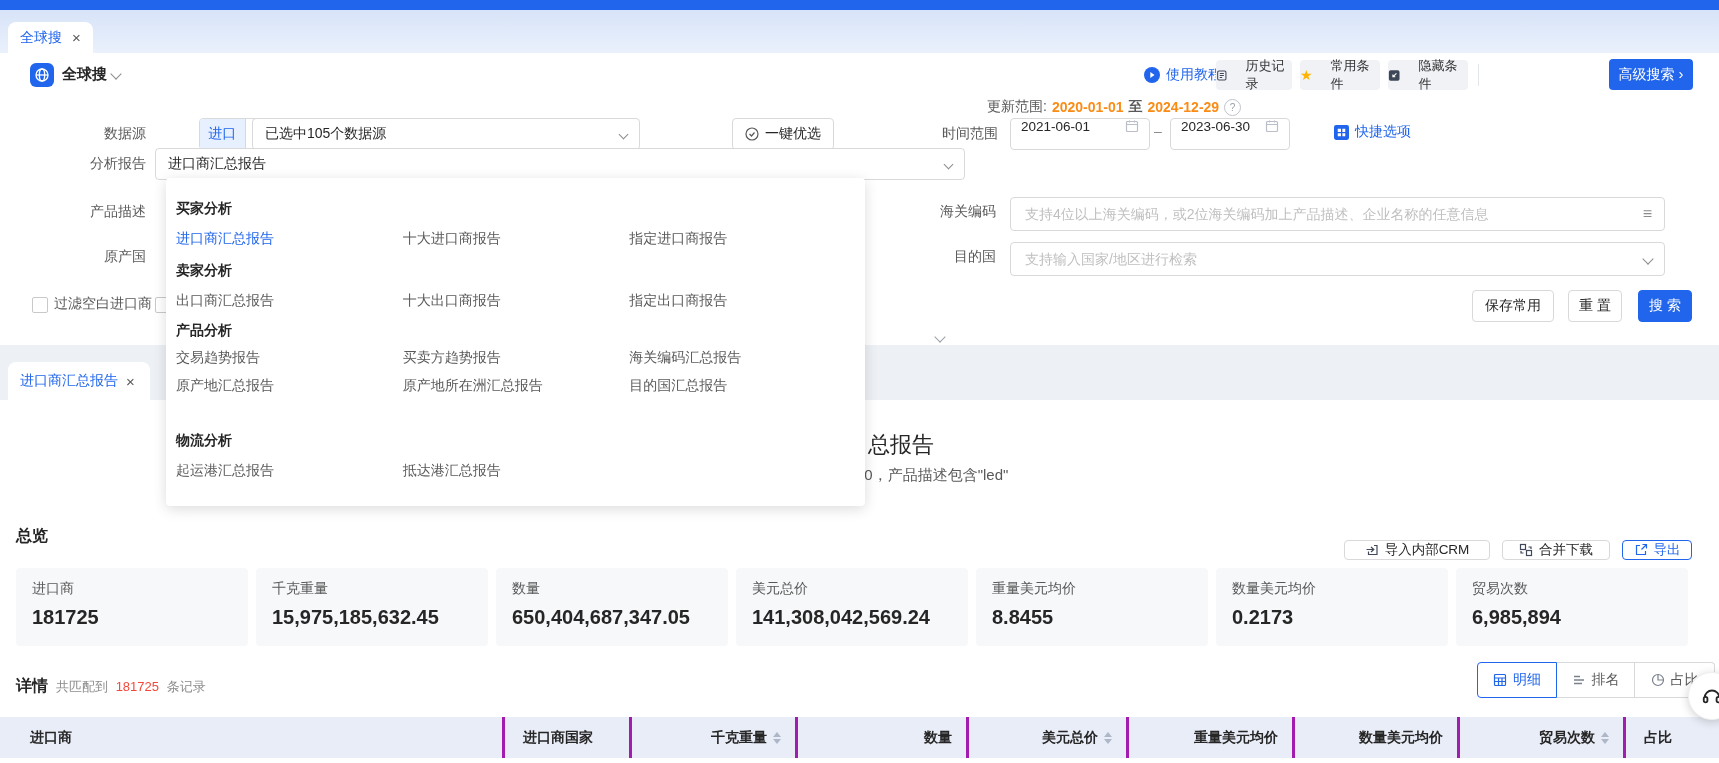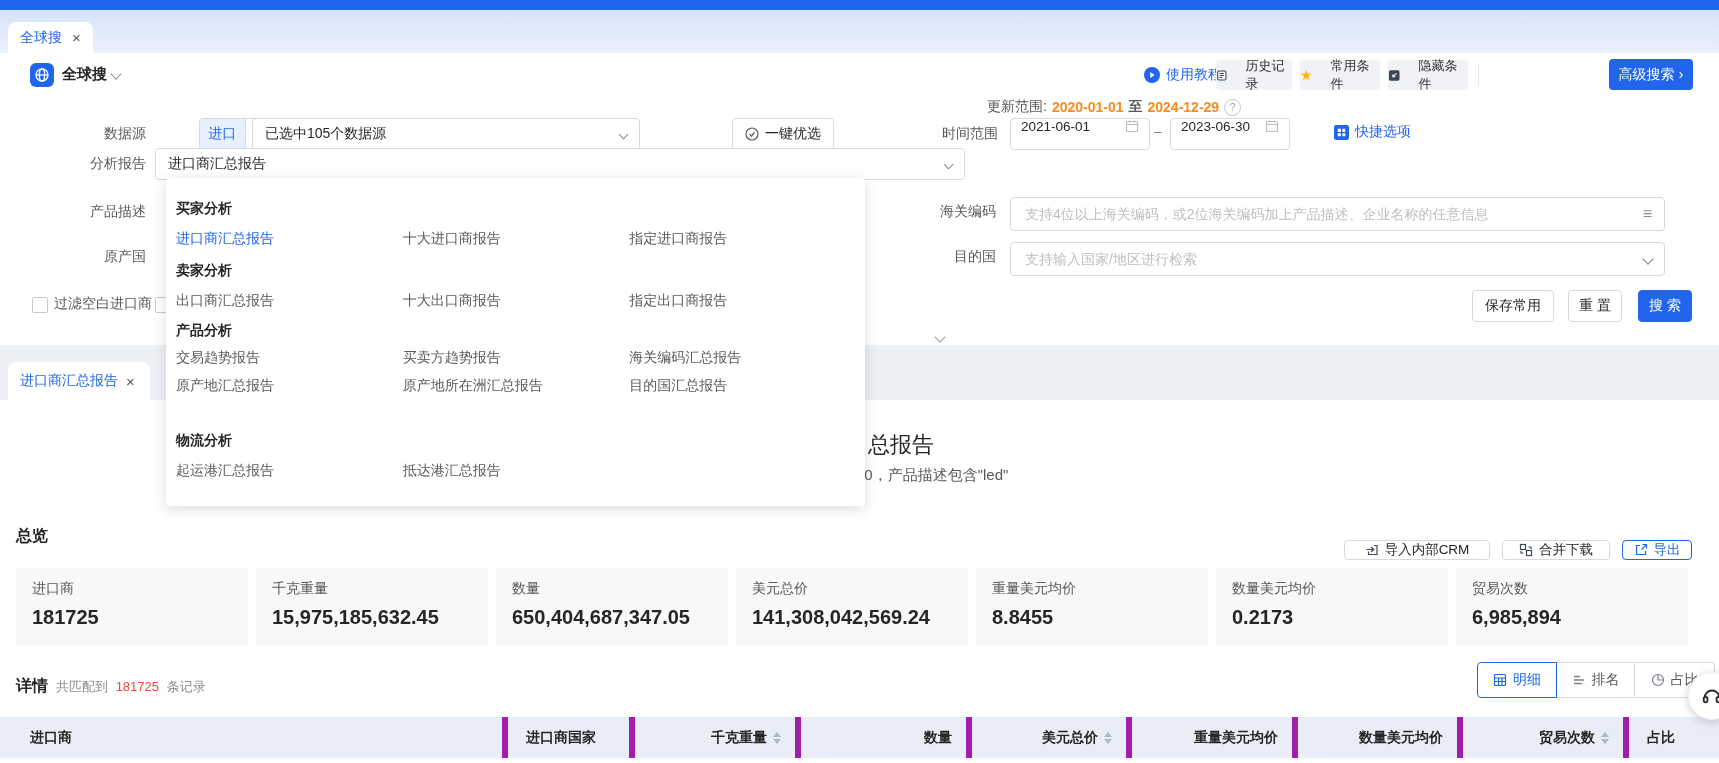--- a/index.html
+++ b/index.html
@@ -96,21 +96,21 @@
   .vbtn{height:36px;display:flex;align-items:center;justify-content:center;gap:6px;box-sizing:border-box;
         border:1px solid #d9d9d9;color:#595959;cursor:pointer;background:#fff;}
   .vbtn.first{border-radius:4px 0 0 4px;width:80px;}
   .vbtn.mid{width:78px;border-left:none;}
   .vbtn.last{border-radius:0 4px 4px 0;width:80px;border-left:none;}
   .vbtn.active{border:1px solid #2065ec;color:#2065ec;}
   .fab{left:1688px;top:272px;width:46px;height:46px;border-radius:50%;background:#fff;z-index:30;
        border:1px solid #f0f0f0;box-shadow:0 2px 10px rgba(0,0,0,.18);display:flex;align-items:center;justify-content:center;cursor:pointer;}
   .thead{left:0;top:317px;width:1719px;height:41px;background:#e9edf7;display:flex;font-weight:700;color:#262626;}
   .th{display:flex;align-items:center;box-sizing:border-box;height:41px;}
-  .th + .th{border-left:6px solid #a21caf;}
+  .th + .th{border-left:3px solid #a21caf;}
   .th.r{justify-content:flex-end;padding-right:14px;}
   .sorter{display:inline-flex;flex-direction:column;margin-left:6px;gap:2px;}
   .sorter i{width:0;height:0;border-left:4px solid transparent;border-right:4px solid transparent;}
   .su{border-bottom:5px solid #aeb7c8;}
   .sd{border-top:5px solid #aeb7c8;}
 </style>
 </head>
 <body>
 
 <div class="screen">

